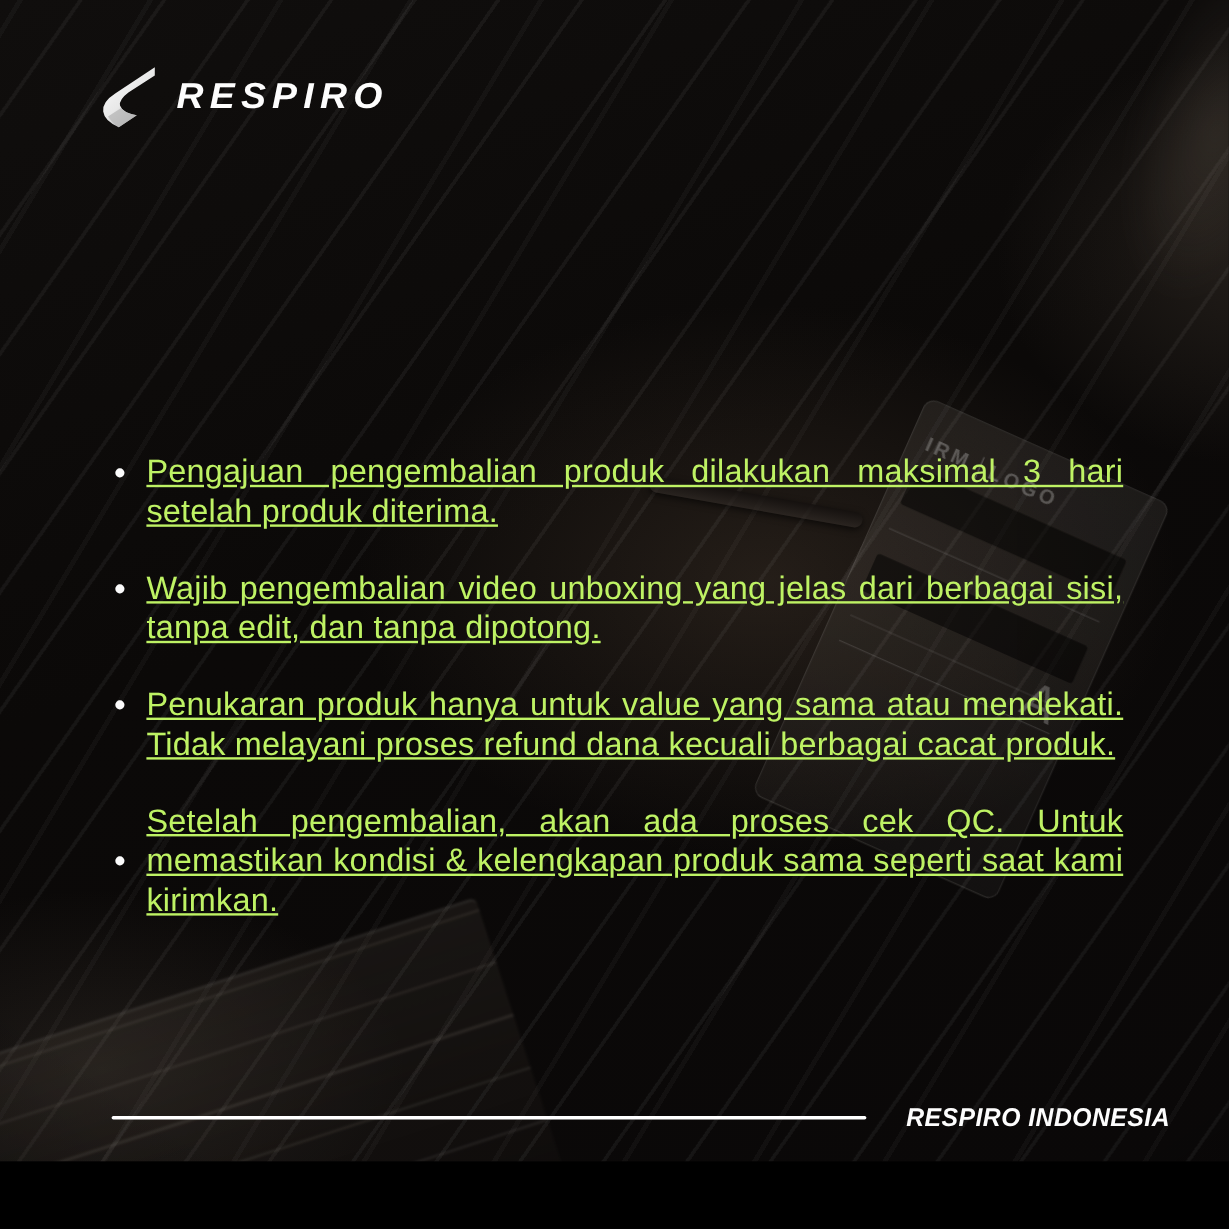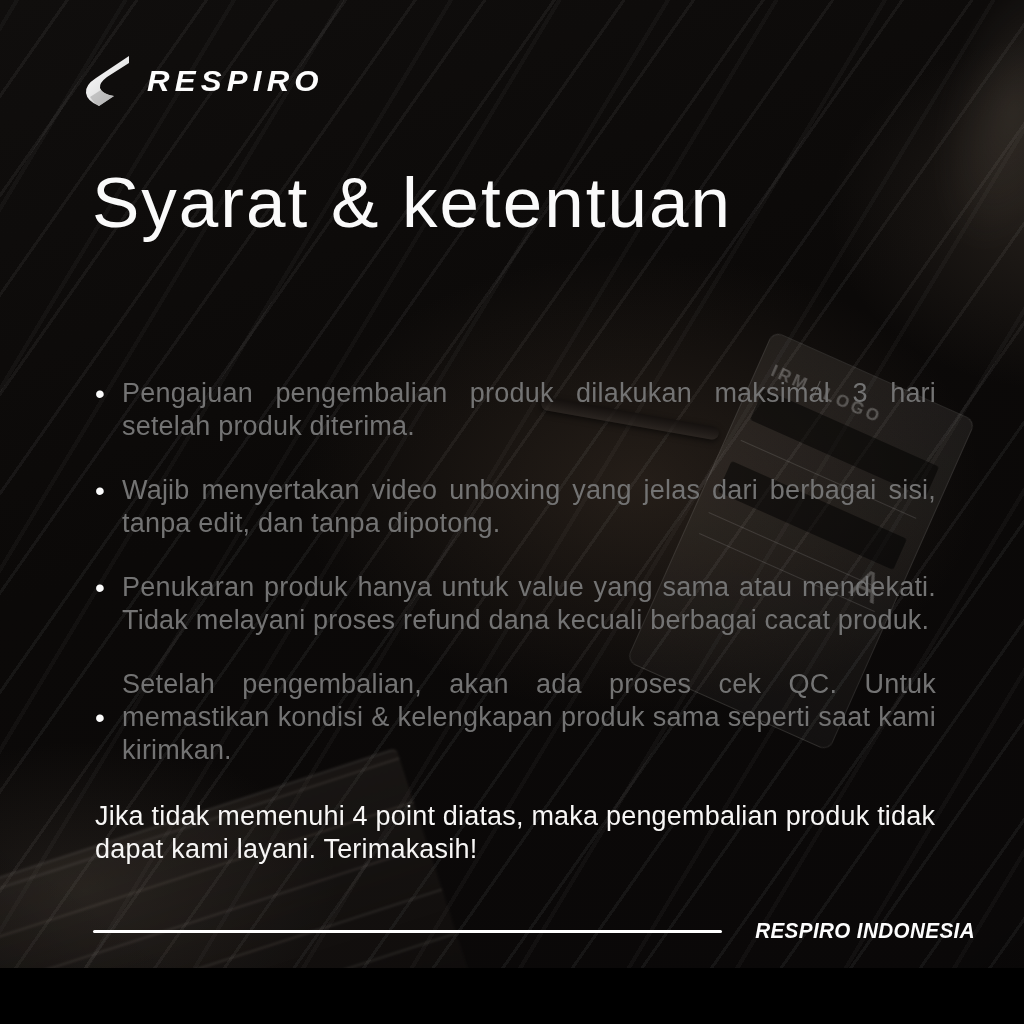--- a/index.html
+++ b/index.html
@@ -78,21 +78,21 @@
   
   .title{position:absolute;left:92px;top:158px;margin:0;font-weight:300;
     font-size:71px;line-height:89px;letter-spacing:2px;color:#fafafa;}
   .title .t-line{display:block;white-space:nowrap;}
   
   .terms{position:absolute;left:95px;top:377px;width:841px;}
   .row{display:flex;margin:0 0 31px 0;}
   .marker{flex:0 0 27px;font-size:28px;line-height:33px;color:#fbfbfb;}
   .row-center .marker{align-self:center;}
   .txt{flex:1;margin:0;font-size:27px;line-height:33px;letter-spacing:0.2px;
-    text-align:justify;color:#737373;}
+    text-align:justify;color:#bef264;text-decoration:underline;}
   .closing{margin:33px 0 0 0;font-size:27px;line-height:33px;letter-spacing:0.2px;color:#f7f6f5;}
   
   .rule{position:absolute;left:93px;top:930px;width:629px;height:3px;background:#ffffff;border-radius:2px;}
   .brand{
     position:absolute;right:89px;top:919px;
     font-style:italic;font-weight:700;font-size:21.5px;letter-spacing:0.4px;
     color:#fdfdfd;white-space:nowrap;transform:scaleX(0.96);transform-origin:right center;
   }
 </style>
 </head>
@@ -129,39 +129,37 @@
           <stop offset="1" stop-color="#8f8f8f"></stop>
         </linearGradient>
       </defs>
       <path d="M55 1 L22 23 Q11 30 12 38 Q13 46 25 51 L40 41 Q28 39 26 33 Q25 28 33 22 L55 8 Z" fill="url(#swoosh-g)"></path>
       <path d="M25 51 L40 41 Q31 40 27 35 L16 42 Q19 47 25 51 Z" fill="#b9b9b9" opacity="0.8"></path>
     </svg>
     <span class="logo-text">RESPIRO</span>
   </header>
 
   <h1 class="title">
-    <span class="t-line">Syarat &amp; ketentuan</span>
   </h1>
 
   <main class="terms">
     <div class="row">
       <span class="marker">•</span>
       <p class="txt">Pengajuan pengembalian produk dilakukan maksimal 3 hari setelah produk diterima.</p>
     </div>
     <div class="row">
       <span class="marker">•</span>
-      <p class="txt">Wajib menyertakan video unboxing yang jelas dari berbagai sisi, tanpa edit, dan tanpa dipotong.</p>
+      <p class="txt">Wajib pengembalian video unboxing yang jelas dari berbagai sisi, tanpa edit, dan tanpa dipotong.</p>
     </div>
     <div class="row">
       <span class="marker">•</span>
       <p class="txt">Penukaran produk hanya untuk value yang sama atau mendekati. Tidak melayani proses refund dana kecuali berbagai cacat produk.</p>
     </div>
     <div class="row row-center">
       <span class="marker">•</span>
       <p class="txt">Setelah pengembalian, akan ada proses cek QC. Untuk memastikan kondisi &amp; kelengkapan produk sama seperti saat kami kirimkan.</p>
     </div>
-    <p class="closing">Jika tidak memenuhi 4 point diatas, maka pengembalian produk tidak dapat kami layani. Terimakasih!</p>
   </main>
 
   <div class="rule"></div>
   <span class="brand">RESPIRO INDONESIA</span>
 
 </div>
 
 </body></html>

